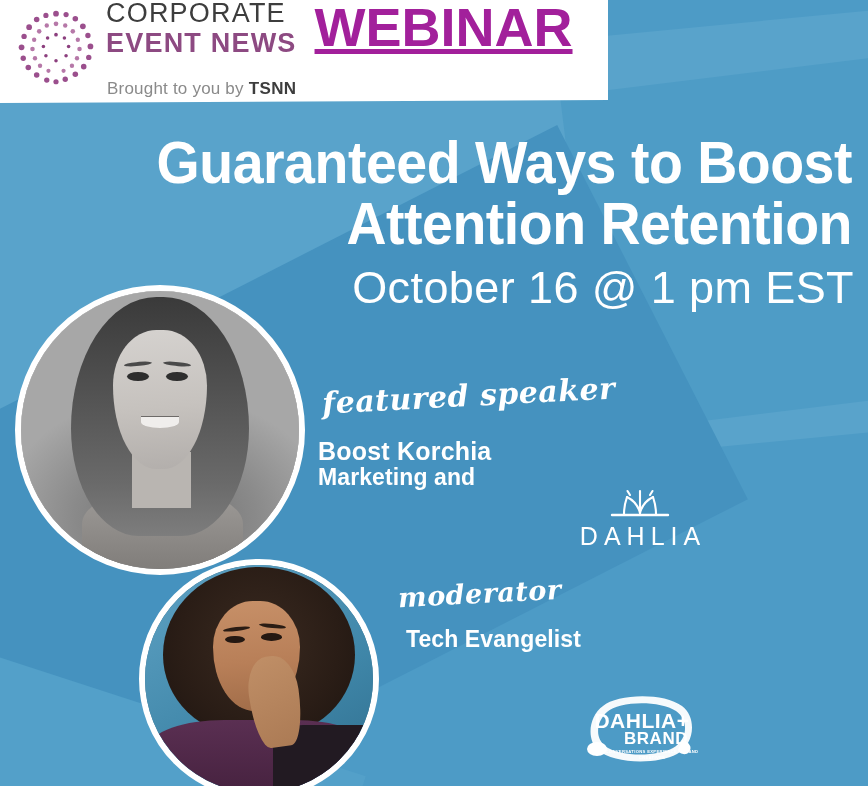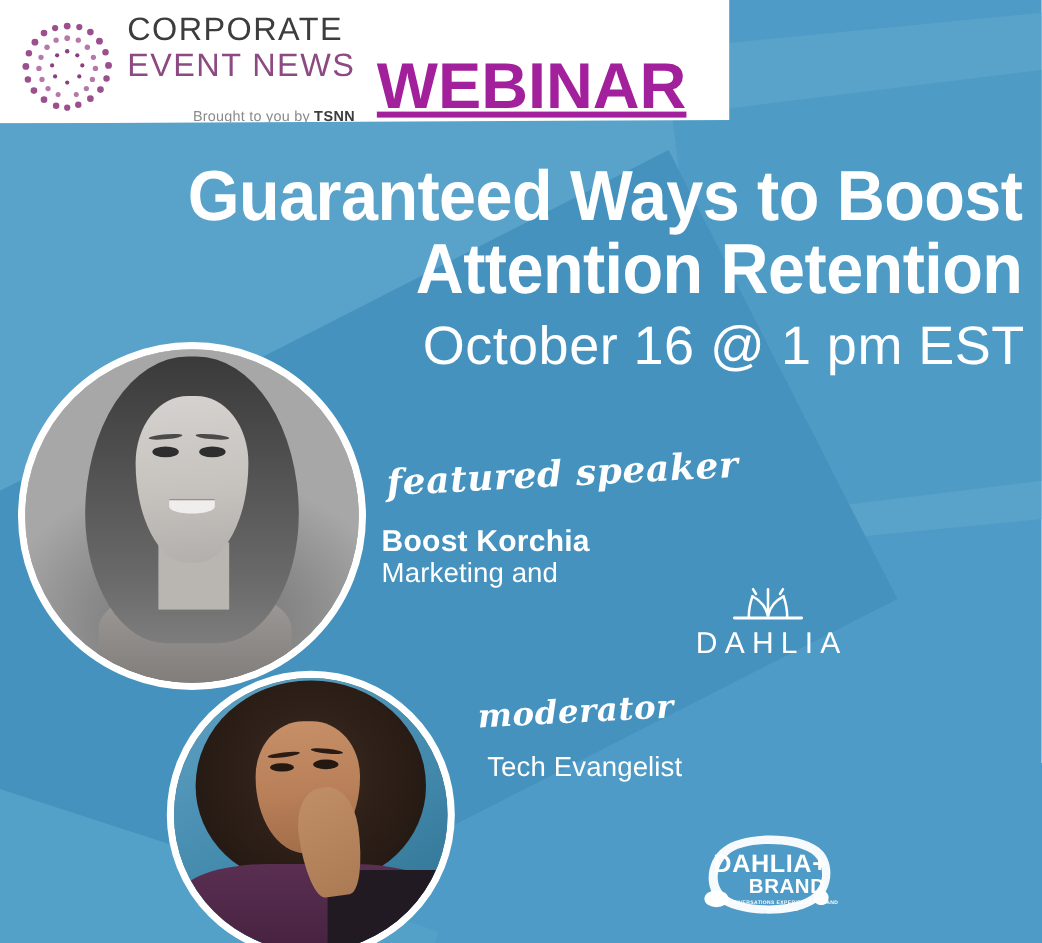--- a/index.html
+++ b/index.html
@@ -50,21 +50,21 @@
     transform-origin: left top;
   }
 
   
   .header-band {
     position: absolute;
     left: 0; top: 0;
     width: 608px; height: 103px;
     background: #ffffff;
     display: flex;
-    align-items: flex-end;
+    align-items: flex-start;
     clip-path: polygon(0 0, 100% 0, 100% 97%, 0 100%);
   }
   .logo-wrap {
     display: flex;
     align-items: center;
     padding-left: 14px;
   }
   .logo-mark {
     width: 84px; height: 84px;
     flex: none;
@@ -79,25 +79,25 @@
   .logo-line1 {
     font-size: 27px;
     letter-spacing: 1.2px;
     color: #3d3d3d;
     font-weight: 400;
   }
   .logo-line2 {
     font-size: 27px;
     letter-spacing: 1.2px;
     color: #8d4a82;
-    font-weight: 400;
+    font-weight: 700;
     margin-top: 3px;
   }
   .logo-tagline {
-    font-size: 12px;
+    font-size: 17px;
     color: #8a8a8a;
     margin-top: 23px;
     text-align: right;
     letter-spacing: .2px;
   }
   .logo-tagline b {
     color: #3d3d3d;
     font-weight: 700;
     letter-spacing: .4px;
   }
@@ -295,21 +295,21 @@
   
   .person-block { position: absolute; color: #ffffff; }
   .person-name {
     font-size: 25px;
     font-weight: 700;
     line-height: 1.12;
     letter-spacing: 0.2px;
   }
   .person-title {
     font-size: 23px;
-    font-weight: 400;
+    font-weight: 700;
     line-height: 1.12;
     letter-spacing: 0.1px;
   }
   .block-speaker { left: 318px; top: 437px; }
   .block-moderator { left: 406px; top: 627px; }
 
   
   .evenium {
     position: absolute;
     left: 565px; top: 487px;

